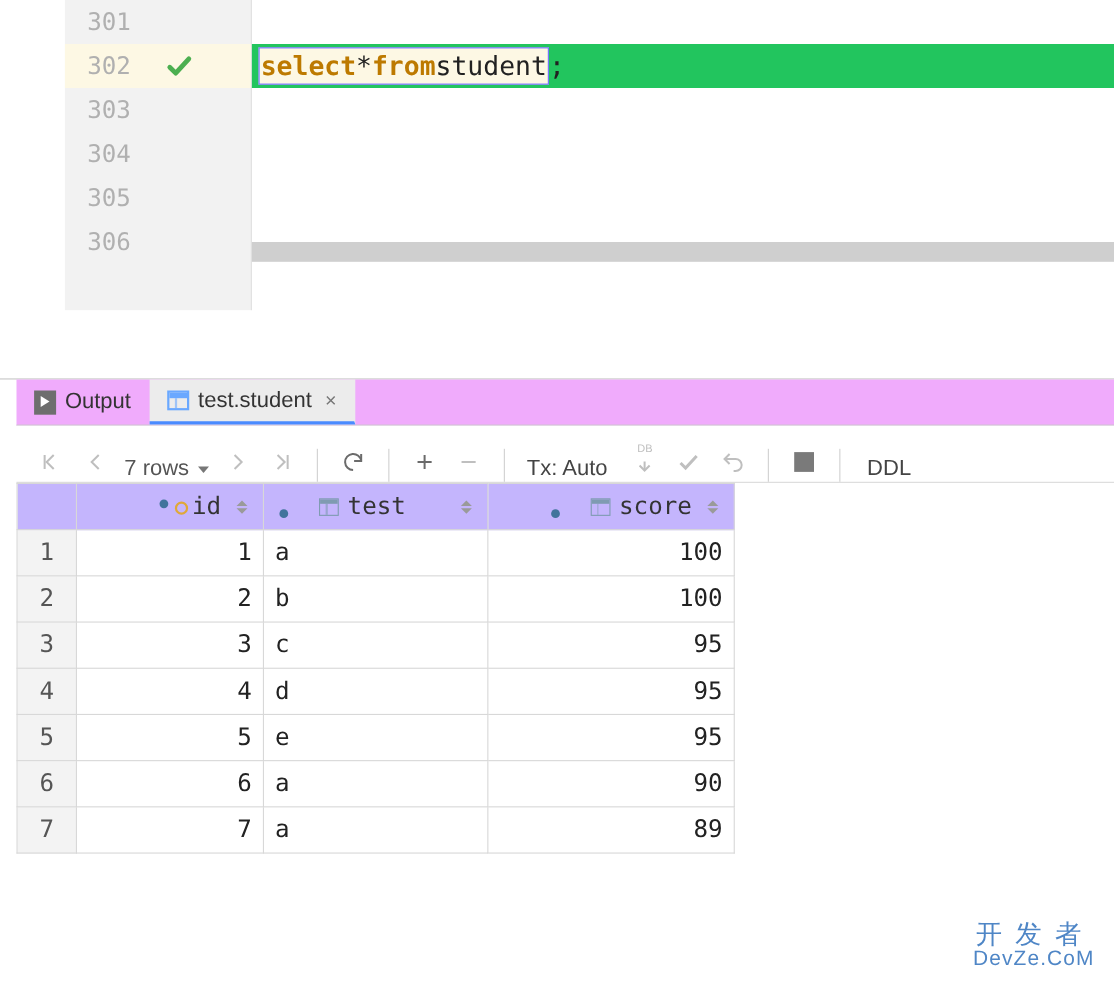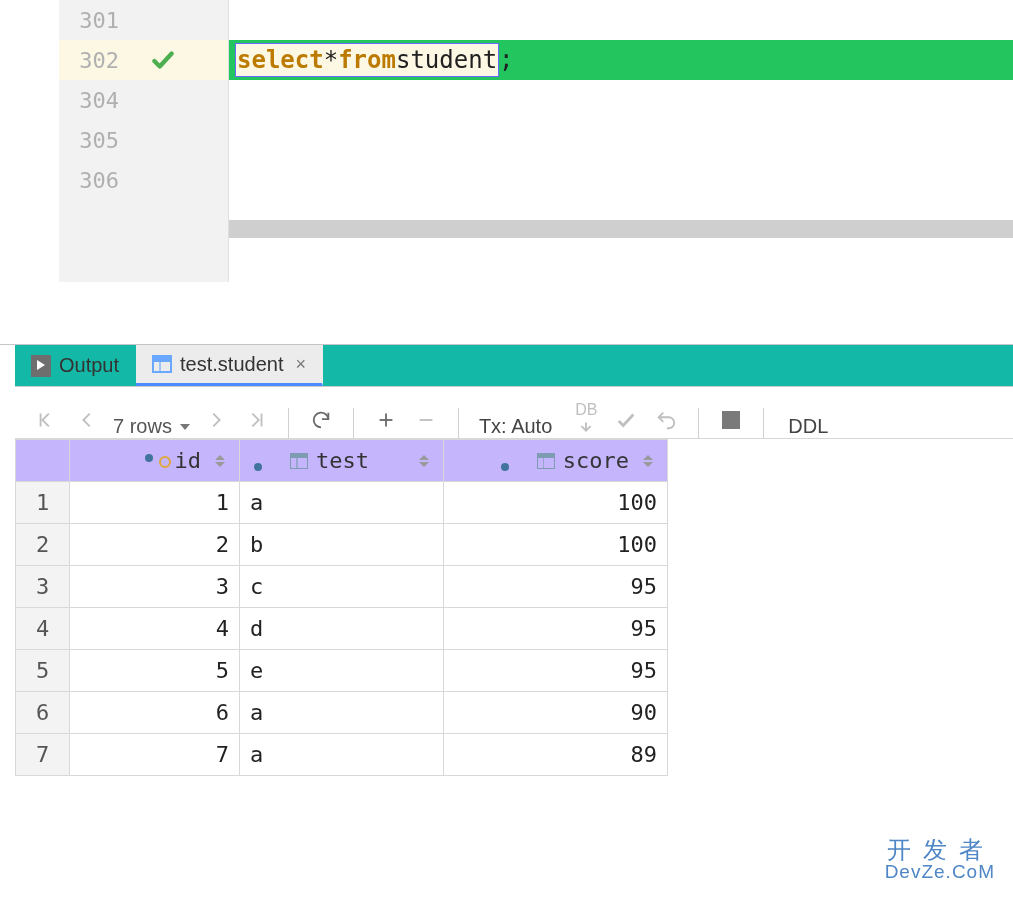--- a/index.html
+++ b/index.html
@@ -85,21 +85,21 @@
   .hscroll-inner { height: 100%; background: #cfcfcf; width: 100%; }
 
   
   .mid-gap { height: 62px; background: #fff; border-left: 4px solid #fff; }
 
   .divider-line { height: 1px; background: #c5c5c5; margin-top: 0; }
 
   
   .tabs-row {
     height: 42px;
-    background: #14b8a6;
+    background: #f0abfc;
     display: flex;
     align-items: stretch;
     border-bottom: 1px solid #c9c9c9;
     margin-left: 15px;
   }
   .tab {
     display: flex;
     align-items: center;
     gap: 8px;
     padding: 0 16px;
@@ -253,20 +253,23 @@
           <span class="gutter-linenum mono">301</span>
         </div>
       <div class="gutter-row active">
         <span class="gutter-linenum mono">302</span>
         <span class="gutter-check">
           <svg viewBox="0 0 24 24" fill="none" stroke="currentColor" stroke-width="4" stroke-linecap="round" stroke-linejoin="round">
               <polyline points="4 13 9 18 20 6"></polyline>
             </svg>
         </span>
       </div>
+      <div class="gutter-row">
+          <span class="gutter-linenum mono">303</span>
+        </div>
       <div class="gutter-row">
           <span class="gutter-linenum mono">304</span>
         </div>
       <div class="gutter-row">
           <span class="gutter-linenum mono">305</span>
         </div>
       <div class="gutter-row">
           <span class="gutter-linenum mono">306</span>
         </div>
     </div>
@@ -357,21 +360,21 @@
   <span class="tbtn disabled">
       <svg viewBox="0 0 24 24" fill="none" stroke="currentColor" stroke-width="2">
         <line x1="5" y1="12" x2="19" y2="12"></line>
       </svg>
     </span>
   <span class="tsep"></span>
   <span class="tx-label">
       <span>Tx: Auto</span>
       <span class="caret-down"></span>
     </span>
-  <span class="tbtn disabled" style="font-size:16px;flex-direction:column;line-height:1;">
+  <span class="tbtn disabled" style="font-size:10px;flex-direction:column;line-height:1;">
       <span>DB</span>
       <svg viewBox="0 0 24 12" width="22" height="10" fill="none" stroke="currentColor" stroke-width="2">
         <line x1="12" y1="0" x2="12" y2="8"></line>
         <polyline points="7 4 12 9 17 4"></polyline>
       </svg>
     </span>
   <span class="tbtn disabled">
       <svg viewBox="0 0 24 24" fill="none" stroke="currentColor" stroke-width="3">
         <polyline points="4 13 9 18 20 6"></polyline>
       </svg>

